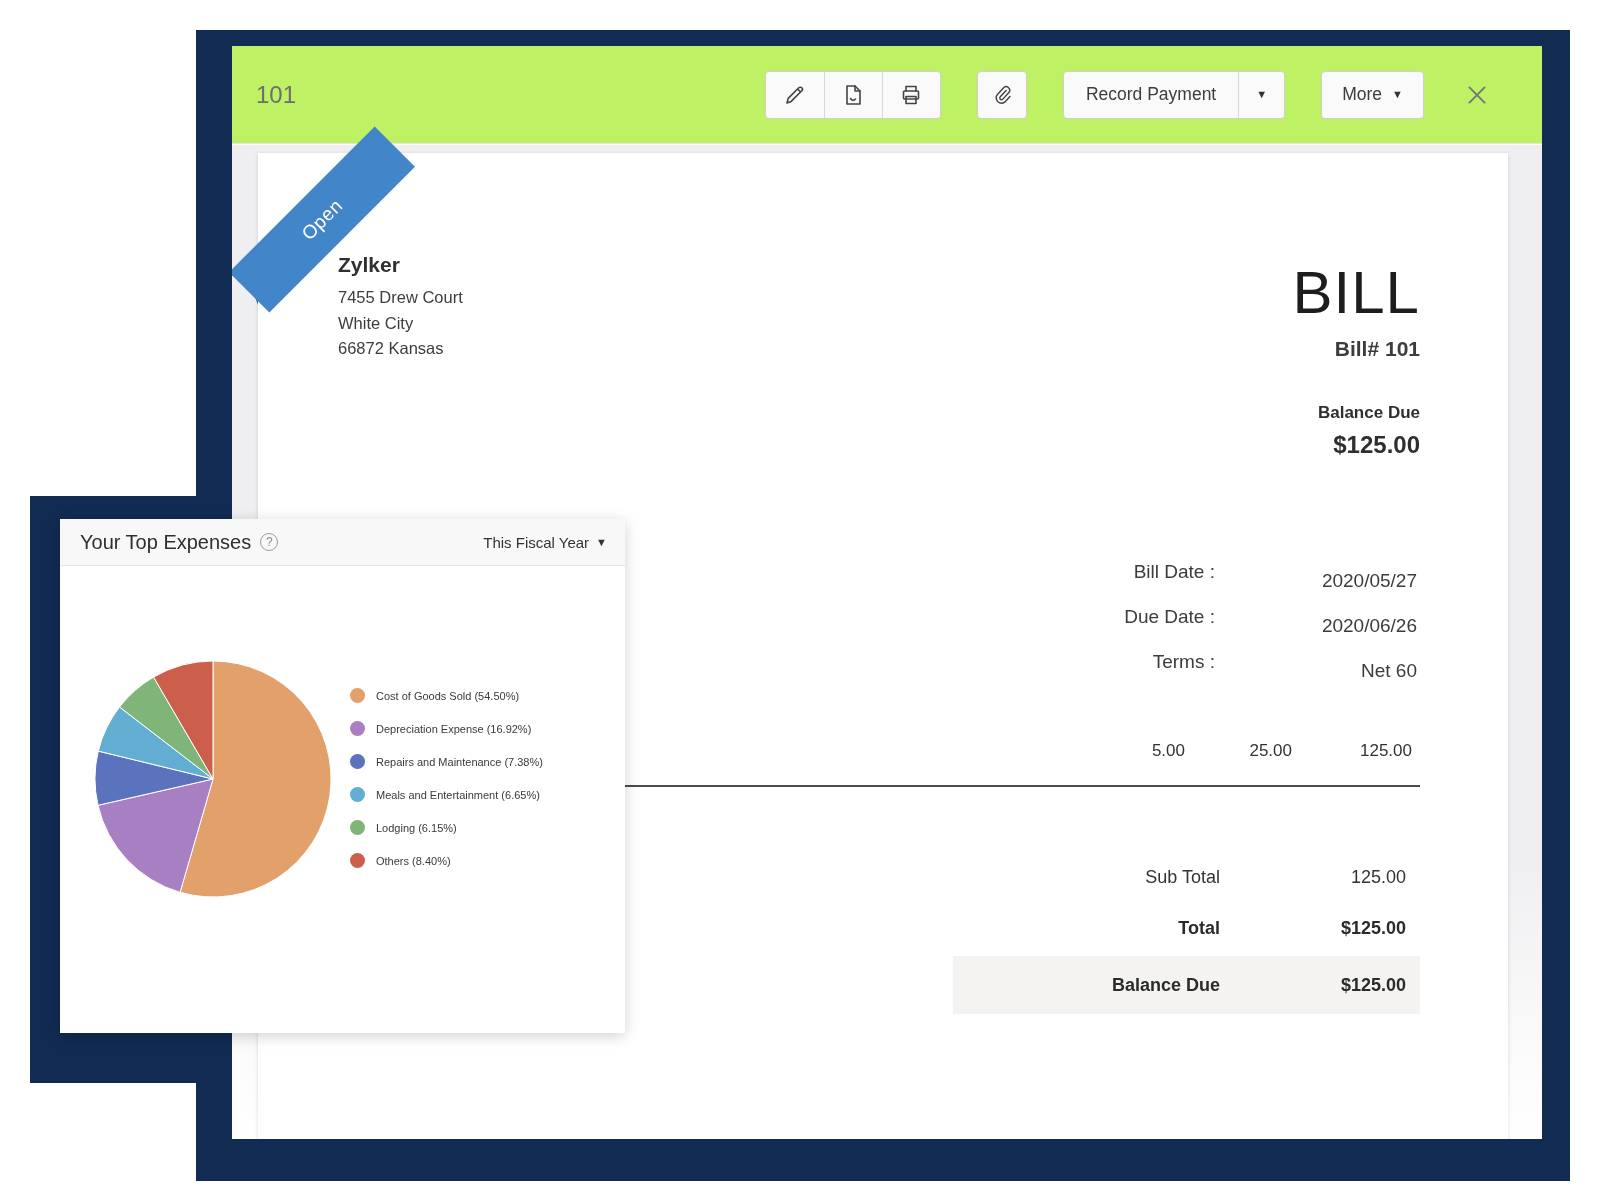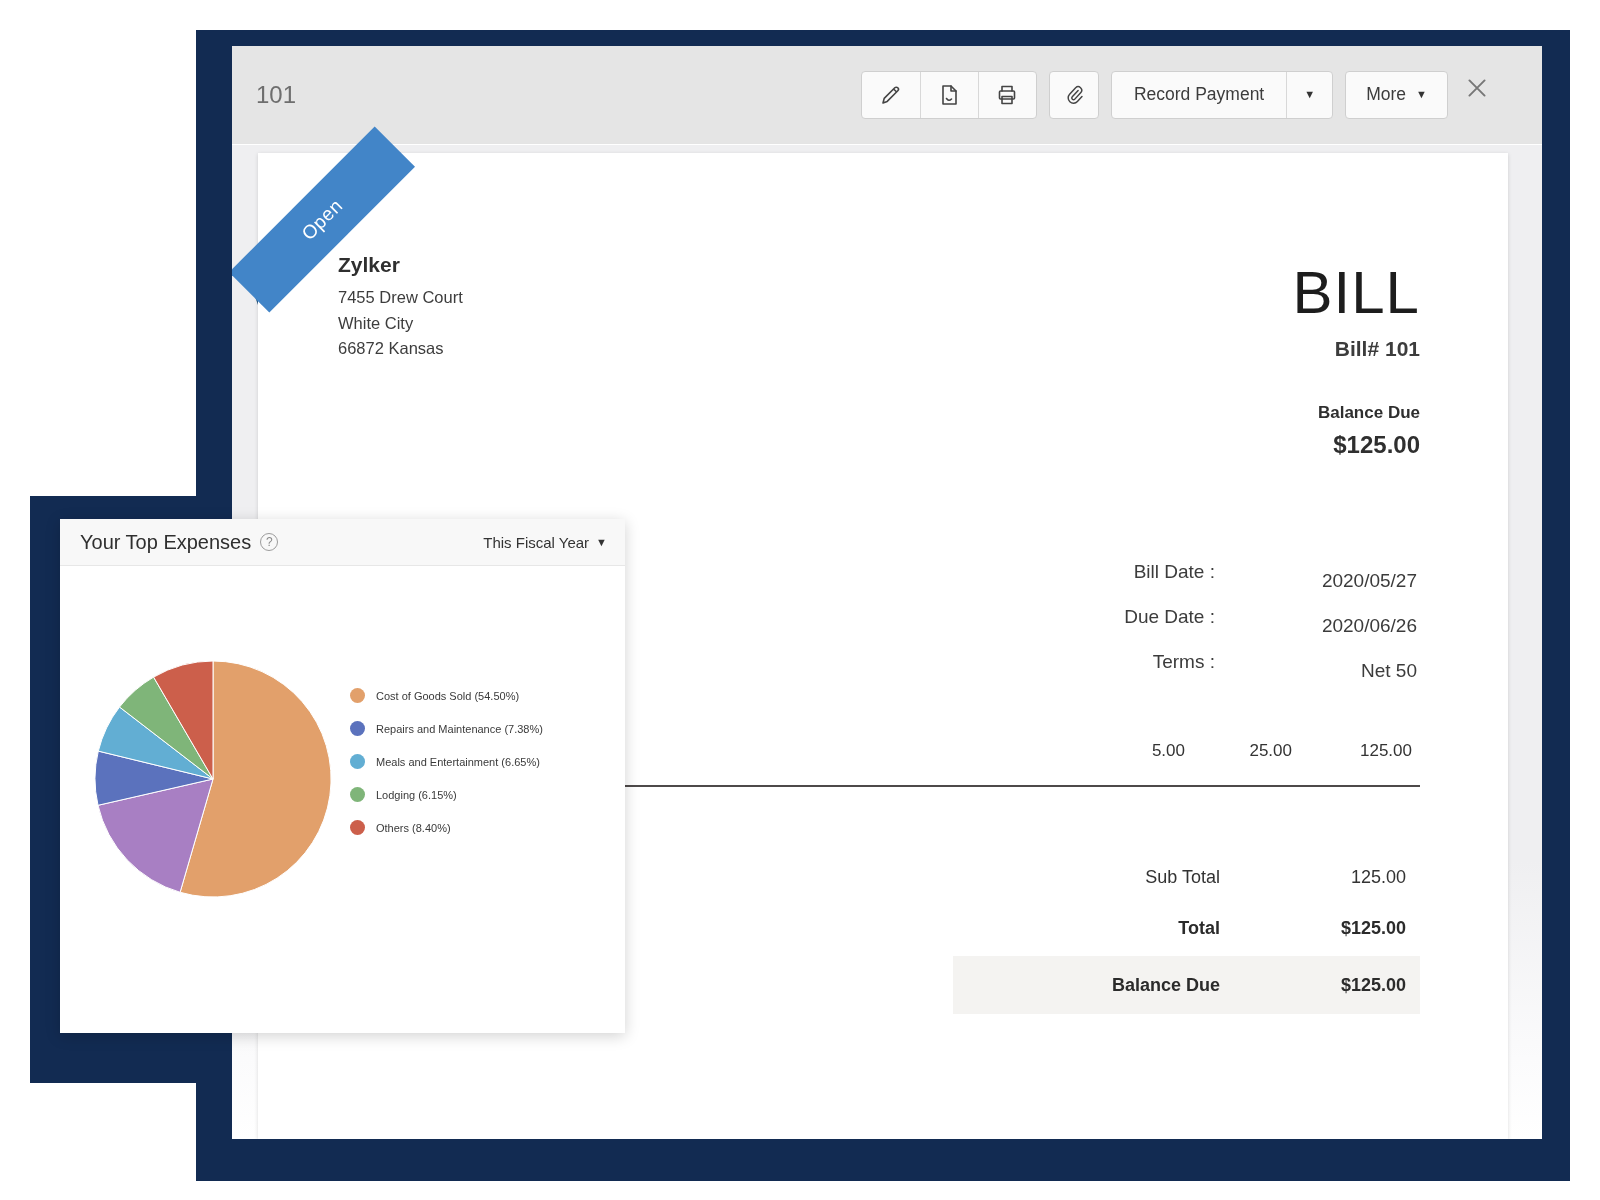--- a/index.html
+++ b/index.html
@@ -7,23 +7,23 @@
   .abs { position:absolute; }
 
   
   .navy-frame   { left:196px; top:30px;  width:1374px; height:1151px; background:#122b52; }
   .navy-block   { left:30px;  top:496px; width:202px;  height:587px;  background:#122b52; }
 
   
   .panel { left:232px; top:46px; width:1310px; height:1093px; background:#ffffff; overflow:hidden; }
 
   
-  .toolbar { position:absolute; left:0; top:0; width:100%; height:98px; background:#e5e5e5; border-bottom:1px solid #e4e4e4; display:flex; align-items:center; }
+  .toolbar { position:absolute; left:0; top:0; width:100%; height:98px; background:#bef264; border-bottom:1px solid #e4e4e4; display:flex; align-items:center; }
   .doc-number { margin-left:24px; font-size:24px; color:#6e6e6e; }
-  .toolbar-actions { margin-left:auto; margin-right:48px; display:flex; gap:12px; }
+  .toolbar-actions { margin-left:auto; margin-right:48px; display:flex; align-items:center; gap:36px; }
   .btn, .btn-group, .icon-btn, .split-btn { height:48px; background:#fafafa; border:1px solid #cfcfcf; border-radius:4px; display:flex; align-items:center; color:#3c3c3c; }
   .btn-group .seg { width:58px; height:100%; display:flex; align-items:center; justify-content:center; cursor:pointer; }
   .btn-group .seg + .seg { border-left:1px solid #d8d8d8; }
   .icon-btn { width:50px; justify-content:center; cursor:pointer; }
   .split-btn .main { padding:0 22px; font-size:17.5px; height:100%; display:flex; align-items:center; cursor:pointer; }
   .split-btn .caret-seg { width:46px; height:100%; border-left:1px solid #d8d8d8; display:flex; align-items:center; justify-content:center; cursor:pointer; }
   .btn.more { padding:0 20px; font-size:17.5px; gap:10px; cursor:pointer; }
   .caret { font-size:11px; color:#333; line-height:1; }
   .close-x { width:34px; height:34px; display:flex; align-items:center; justify-content:center; cursor:pointer; }
   .ico { stroke:#444; fill:none; stroke-width:1.6; stroke-linecap:round; stroke-linejoin:round; }
@@ -182,21 +182,21 @@
         <div class="meta-row">
           <div class="meta-label">Bill Date :</div>
           <div class="meta-value">2020/05/27</div>
         </div>
         <div class="meta-row">
           <div class="meta-label">Due Date :</div>
           <div class="meta-value">2020/06/26</div>
         </div>
         <div class="meta-row">
           <div class="meta-label">Terms :</div>
-          <div class="meta-value">Net 50</div>
+          <div class="meta-value">Net 60</div>
         </div>
       </div>
 
       <div class="bill-table">
         <div class="t-row">
           <div class="t-spacer"></div>
           <div class="t-col qty">5.00</div>
           <div class="t-col rate">25.00</div>
           <div class="t-col amount">125.00</div>
         </div>
@@ -242,20 +242,24 @@
         <path d="M119,119 L59.6,17.1 A118,118 0 0 1 119.0,1.0 Z" fill="#cc5f4b" stroke="#ffffff" stroke-width="1"></path>
       </svg>
   </div>
 
   <div class="legend">
     <div class="legend-item">
       <span class="legend-dot" style="background: rgb(226, 160, 107);"></span>
       <span class="legend-label">Cost of Goods Sold (54.50%)</span>
     </div>
     <div class="legend-item">
+      <span class="legend-dot" style="background: rgb(168, 127, 195);"></span>
+      <span class="legend-label">Depreciation Expense (16.92%)</span>
+    </div>
+    <div class="legend-item">
       <span class="legend-dot" style="background: rgb(91, 114, 189);"></span>
       <span class="legend-label">Repairs and Maintenance (7.38%)</span>
     </div>
     <div class="legend-item">
       <span class="legend-dot" style="background: rgb(98, 174, 211);"></span>
       <span class="legend-label">Meals and Entertainment (6.65%)</span>
     </div>
     <div class="legend-item">
       <span class="legend-dot" style="background: rgb(127, 181, 121);"></span>
       <span class="legend-label">Lodging (6.15%)</span>

